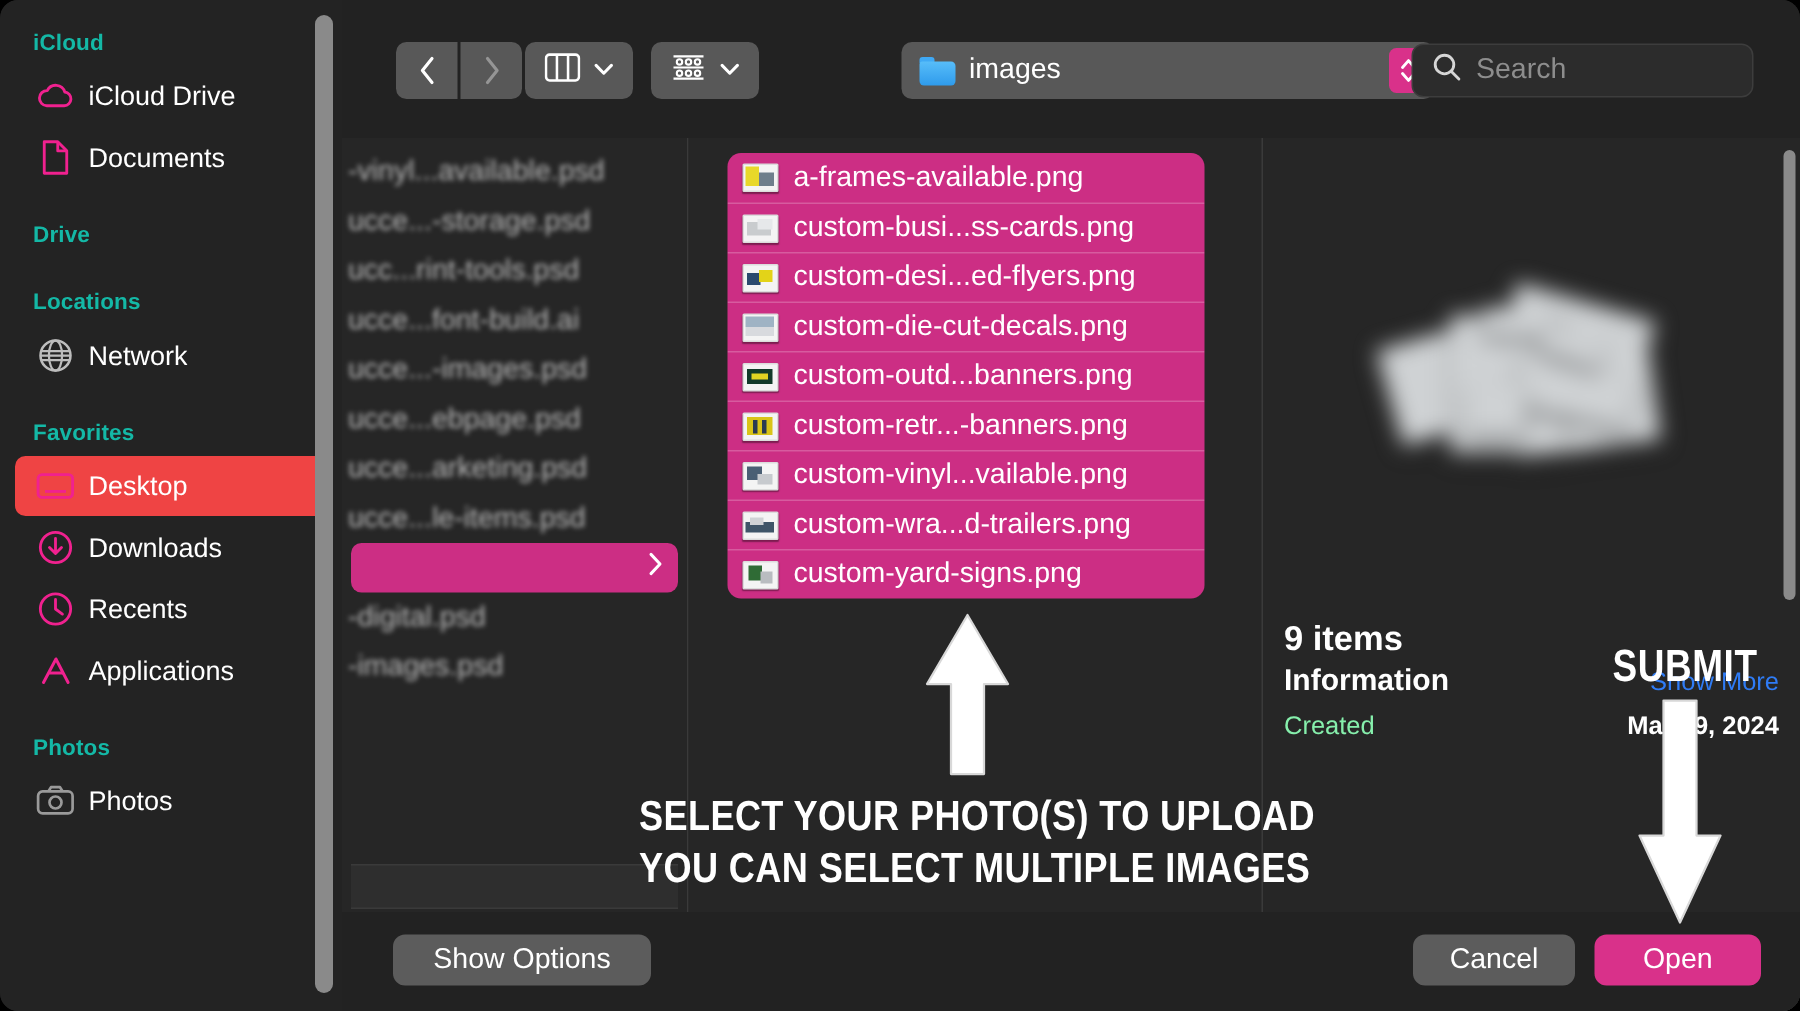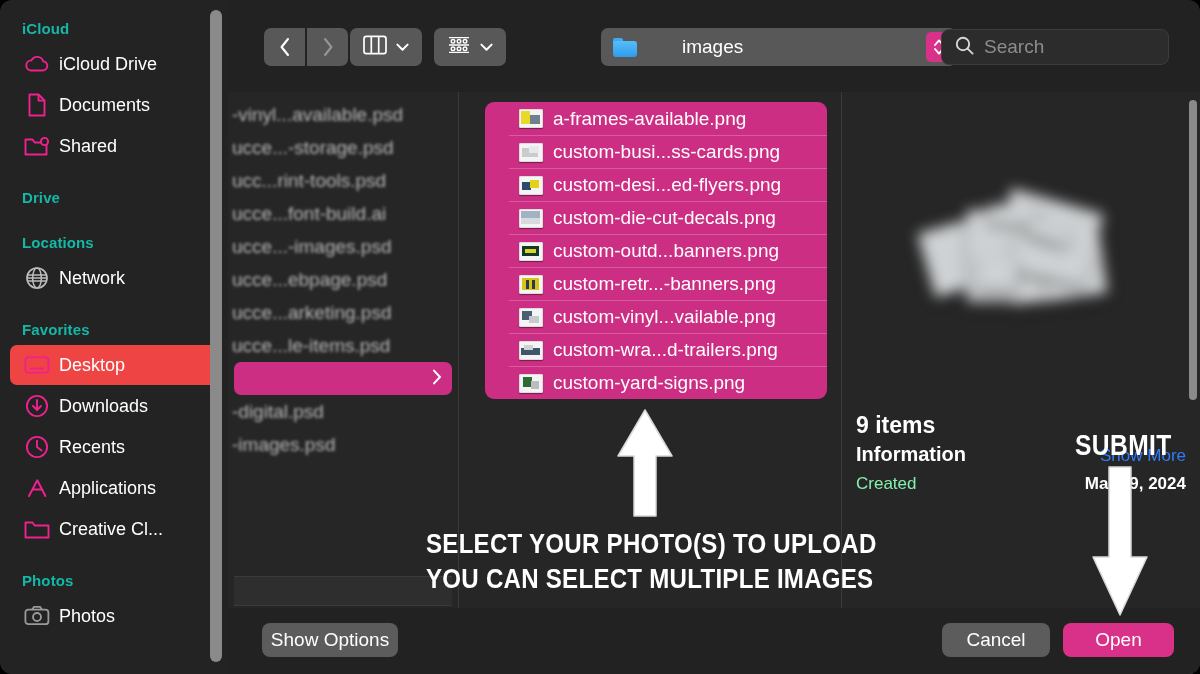--- a/index.html
+++ b/index.html
@@ -41,21 +41,21 @@
   .nav-btn.r{border-radius:0 7px 7px 0;margin-left:2px;}
   .nav-btn svg{display:block;}
 
   .seg{position:absolute;height:38px;background:#585858;border-radius:7px;
        display:flex;align-items:center;justify-content:center;gap:9px;top:28px;}
   .seg.view{left:122px;width:72px;}
   .seg.grp{left:206px;width:72px;}
 
   .pathbar{position:absolute;left:373px;top:28px;width:355px;height:38px;
            background:#585858;border-radius:7px;display:flex;align-items:center;
-           padding-left:12px;box-sizing:border-box;gap:36px;}
+           padding-left:12px;box-sizing:border-box;}
   .pb-folder{width:24px;height:19px;flex:0 0 24px;margin-right:9px;position:relative;}
   .pb-folder .tab{position:absolute;left:0;top:0;width:10px;height:4px;
                   background:#3fa9f5;border-radius:2px 2px 0 0;}
   .pb-folder .body{position:absolute;left:0;top:3px;width:24px;height:16px;
                    background:linear-gradient(180deg,#57bdf9,#2f9bec);border-radius:2px 3px 3px 3px;}
   .pb-name{color:#fff;font-size:19px;}
   .pb-stepper{position:absolute;right:4px;top:4px;width:26px;height:30px;
               background:#d9318a;border-radius:5px;display:flex;flex-direction:column;
               align-items:center;justify-content:center;gap:2px;}
 
@@ -76,21 +76,21 @@
           filter:blur(1.6px);opacity:.85;}
   .c1-row.sel{background:#cc2e84;border-radius:7px;margin:0 6px 0 6px;
               padding-left:8px;filter:none;opacity:1;
               justify-content:flex-end;padding-right:10px;}
   .c1-foot{position:absolute;left:6px;right:6px;bottom:68px;height:28px;
            background:#2e2e2e;border-top:1px solid #3a3a3a;border-bottom:1px solid #3a3a3a;}
 
   
   .col2{left:231px;width:382px;}
   .sel-card{position:absolute;left:26px;top:10px;width:318px;
-            background:#cc2e84;border-radius:9px;overflow:hidden;padding-left:24px;}
+            background:#cc2e84;border-radius:9px;overflow:hidden;}
   .f-row{display:flex;align-items:center;height:33px;padding-left:10px;
          border-top:1px solid rgba(255,255,255,.22);box-sizing:border-box;}
   .f-row:first-child{border-top:none;}
   .f-ico{width:22px;height:17px;flex:0 0 22px;margin-right:10px;
          background:#f4f4f4;border:1px solid #dcdcdc;border-radius:1px;
          position:relative;overflow:hidden;box-shadow:0 1px 1px rgba(0,0,0,.4);}
   .f-ico i{position:absolute;display:block;}
   .f-name{color:#ffffff;font-size:19px;white-space:nowrap;}
 
   
@@ -123,21 +123,21 @@
 
   .h-scroll-track{position:absolute;left:0;right:0;top:560px;height:20px;
                   border-top:1px solid #3a3a3a;border-bottom:1px solid #3a3a3a;background:#2b2b2b;}
   .h-scroll-thumb{position:absolute;left:12px;top:564px;height:13px;width:322px;
                   background:#777777;border-radius:7px;}
 
   
   .footer{position:absolute;left:228px;right:0;bottom:0;height:66px;background:#222;}
   .btn{position:absolute;height:34px;border-radius:8px;display:flex;
        align-items:center;justify-content:center;color:#fff;font-size:19px;}
-  .btn-show{left:34px;top:15px;width:136px;background:#5c5c5c;}
+  .btn-show{left:34px;top:15px;width:172px;background:#5c5c5c;}
   .btn-cancel{right:150px;top:15px;width:108px;background:#5c5c5c;}
   .btn-open{right:26px;top:15px;width:111px;background:#d9318a;}
 
   
   .ov{position:absolute;pointer-events:none;}
   .arrow-up{left:612px;top:408px;width:66px;height:110px;}
   .arrow-dn{left:1085px;top:465px;width:70px;height:152px;}
   .ov-submit{left:1075px;top:428px;color:#ffffff;font-size:30px;font-weight:700;
              letter-spacing:.5px;transform:scaleX(.82);transform-origin:left center;
              font-family:"Liberation Sans Narrow","Liberation Sans",sans-serif;}
@@ -168,29 +168,20 @@
     <div class="sb-item">
       <span class="sb-ico">
         <svg width="20" height="24" viewBox="0 0 20 24">
               <path d="M2.5 1.5h9l6 6v15h-15z" fill="none" stroke="#f0218f" stroke-width="1.9" stroke-linejoin="round"></path>
               <path d="M11.5 1.6v6h6" fill="none" stroke="#f0218f" stroke-width="1.9" stroke-linejoin="round"></path>
             </svg>
       </span>
       <span class="sb-lbl">Documents</span>
     </div>
 
-    <div class="sb-item">
-      <span class="sb-ico">
-        <svg width="26" height="22" viewBox="0 0 26 22">
-              <path d="M1.5 19.5v-15h7l2.2 3h11.8v12z" fill="none" stroke="#f0218f" stroke-width="1.9" stroke-linejoin="round"></path>
-              <circle cx="20.5" cy="6.5" r="3.6" fill="#232323" stroke="#f0218f" stroke-width="1.9"></circle>
-            </svg>
-      </span>
-      <span class="sb-lbl">Shared</span>
-    </div>
 
     <div class="sb-sp"></div>
     <div class="sb-group">Drive</div>
     <div class="sb-sp"></div>
     <div class="sb-group">Locations</div>
 
     <div class="sb-item">
       <span class="sb-ico">
         <svg width="24" height="24" viewBox="0 0 24 24">
               <circle cx="12" cy="12" r="10" fill="none" stroke="#bdbdbd" stroke-width="1.7"></circle>
@@ -237,28 +228,20 @@
     <div class="sb-item">
       <span class="sb-ico">
         <svg width="24" height="24" viewBox="0 0 24 24">
               <path d="M4 20 12.3 4.3 20.4 20" fill="none" stroke="#f0218f" stroke-width="2" stroke-linecap="round" stroke-linejoin="round"></path>
               <path d="M8.2 13.6h8.4" stroke="#f0218f" stroke-width="2" stroke-linecap="round"></path>
             </svg>
       </span>
       <span class="sb-lbl">Applications</span>
     </div>
 
-    <div class="sb-item">
-      <span class="sb-ico">
-        <svg width="26" height="22" viewBox="0 0 26 22">
-              <path d="M1.5 19.5v-15h7l2.2 3h13.8v12z" fill="none" stroke="#f0218f" stroke-width="1.9" stroke-linejoin="round"></path>
-            </svg>
-      </span>
-      <span class="sb-lbl">Creative Cl...</span>
-    </div>
 
     <div class="sb-sp"></div>
     <div class="sb-group">Photos</div>
 
     <div class="sb-item">
       <span class="sb-ico">
         <svg width="26" height="22" viewBox="0 0 26 22">
               <rect x="1.4" y="4.6" width="23" height="14.6" rx="3" fill="none" stroke="#9a9a9a" stroke-width="1.8"></rect>
               <path d="M8.2 4.6 10 1.8h6l1.8 2.8" fill="none" stroke="#9a9a9a" stroke-width="1.8" stroke-linejoin="round"></path>
               <circle cx="13" cy="12" r="4" fill="none" stroke="#9a9a9a" stroke-width="1.8"></circle>

